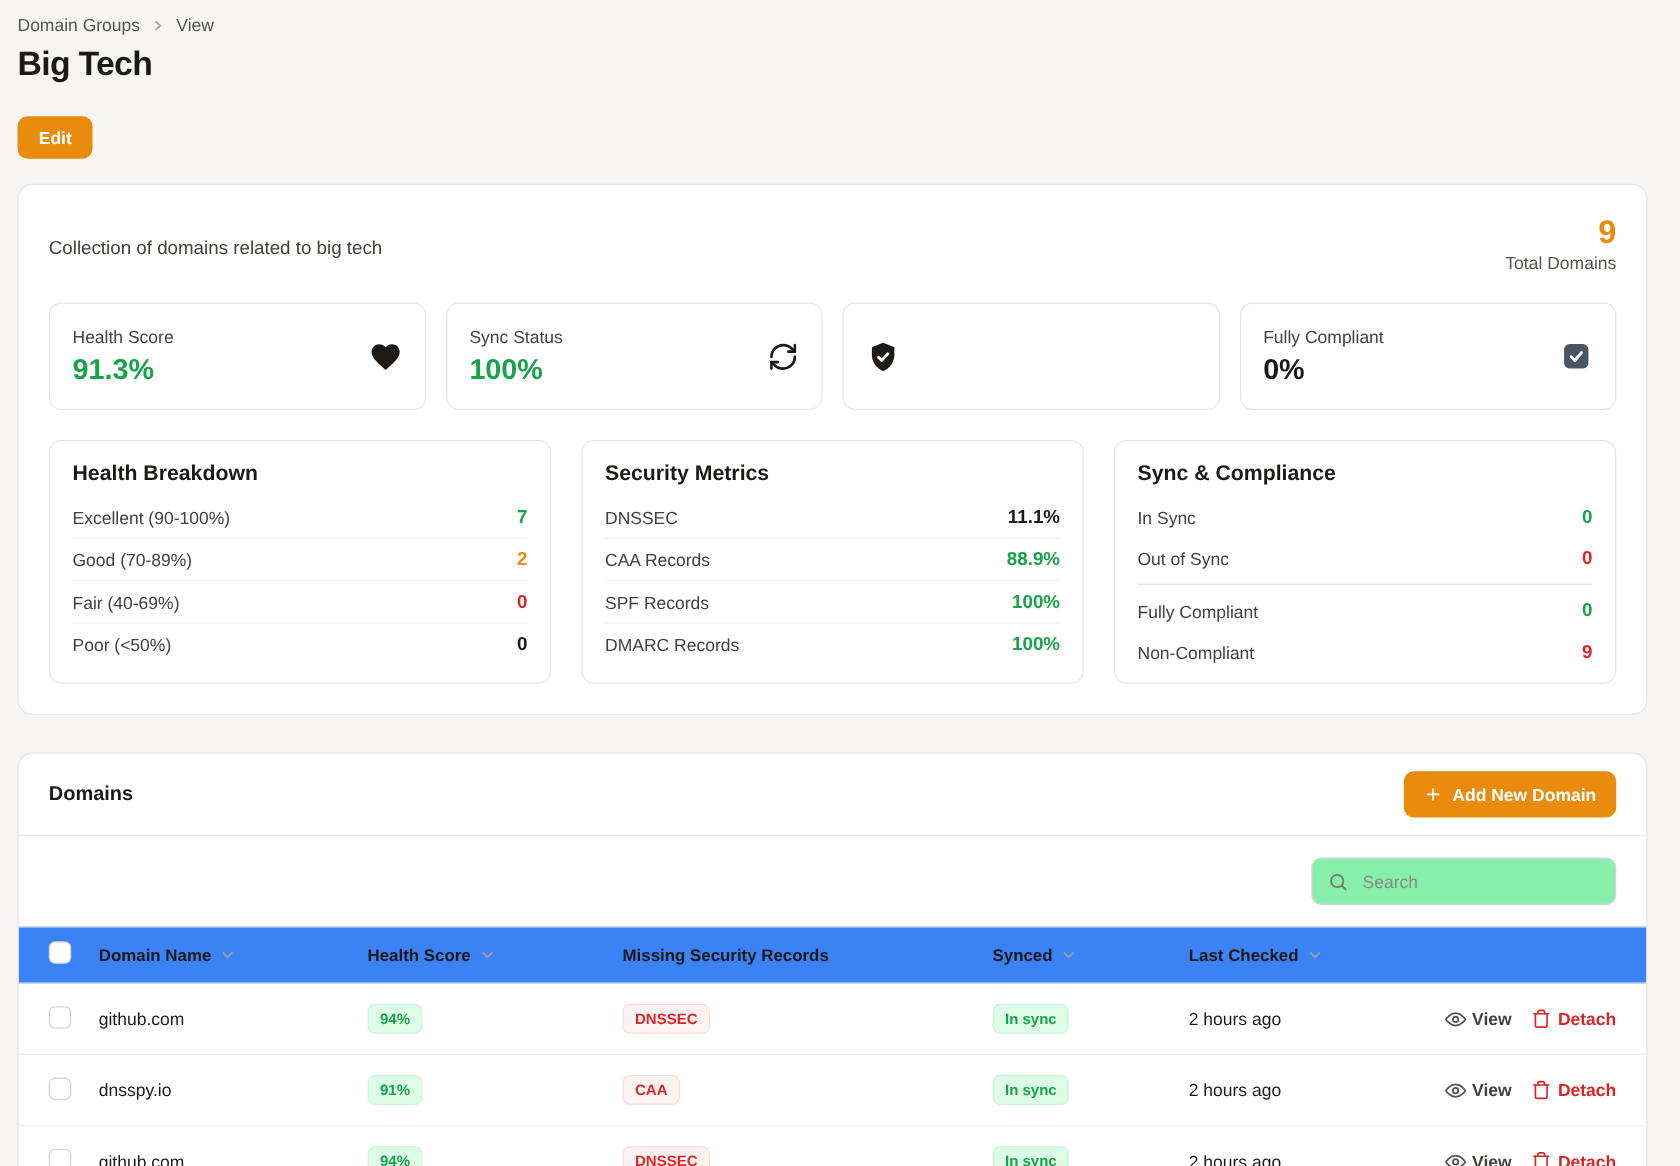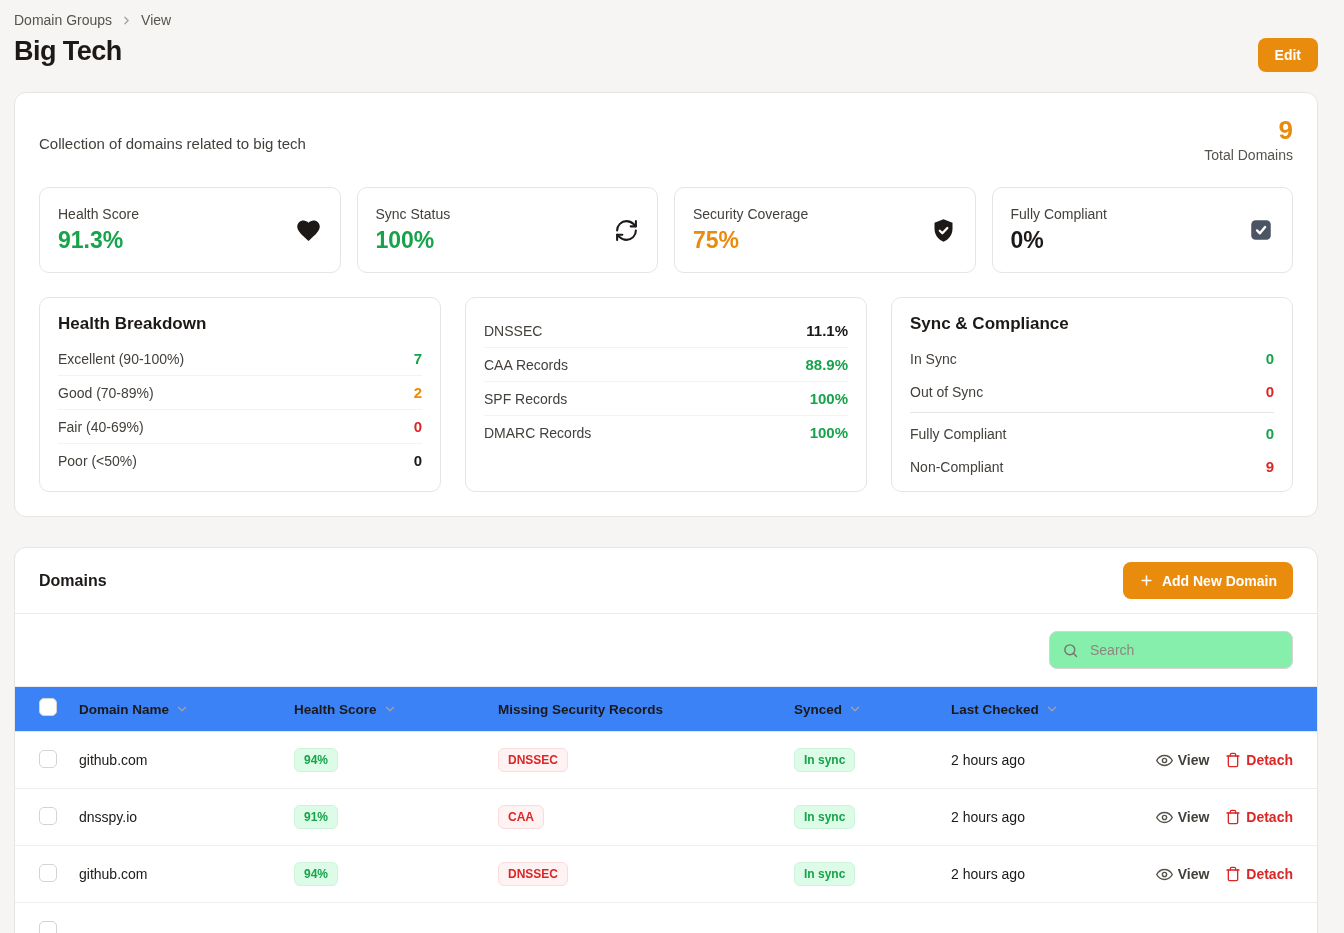--- a/index.html
+++ b/index.html
@@ -4,21 +4,21 @@
 <style>
   * { box-sizing: border-box; }
   body {
     margin: 0; width: 1344px; height: 933px; overflow: hidden;
     background: #f6f5f3; color: #1c1917;
     font-family: "Liberation Sans", sans-serif;
   }
   .page { padding: 12px 26px 0 14px; }
 
   
-  .topbar { display: flex; justify-content: space-between; align-items: flex-start; margin-bottom: 20px; }
+  .topbar { display: flex; justify-content: space-between; align-items: flex-start; margin-bottom: 20px; flex-direction: column; }
   .breadcrumb { display: flex; align-items: center; gap: 8px; font-size: 14px; color: #57534e; }
   .crumb { cursor: pointer; }
   .page-title { font-size: 27px; font-weight: 700; margin: 8px 0 0; letter-spacing: -0.02em; }
   .btn-orange {
     background: #e98b0d; color: #fff; border: none; border-radius: 8px;
     font-family: inherit; font-weight: 700; font-size: 14px; padding: 9px 17px; cursor: pointer;
   }
   .edit-btn { margin-top: 26px; }
 
   .card { background: #fff; border: 1px solid #e7e5e4; border-radius: 12px; }
@@ -141,24 +141,20 @@
         <span class="stat-icon">
           <svg width="25" height="25" viewBox="0 0 24 24" fill="none" stroke="#1c1917" stroke-width="2" stroke-linecap="round" stroke-linejoin="round">
               <path d="M3 12a9 9 0 0 1 9-9 9.75 9.75 0 0 1 6.74 2.74L21 8"></path>
               <path d="M21 3v5h-5"></path>
               <path d="M21 12a9 9 0 0 1-9 9 9.75 9.75 0 0 1-6.74-2.74L3 16"></path>
               <path d="M8 16H3v5"></path>
             </svg>
         </span>
       </div>
       <div class="stat-card">
-        <div>
-          <div class="stat-label">Security Coverage</div>
-          <div class="stat-value" style="color: rgb(233, 139, 13);">75%</div>
-        </div>
         <span class="stat-icon">
           <svg width="27" height="27" viewBox="0 0 24 24">
               <path d="M12 2l8 3.2v5.3c0 5.25-3.4 9.9-8 11.5-4.6-1.6-8-6.25-8-11.5V5.2L12 2z" fill="#1c1917"></path>
               <polyline points="8.7 12.2 11 14.5 15.4 9.8" fill="none" stroke="#fff" stroke-width="2" stroke-linecap="round" stroke-linejoin="round"></polyline>
             </svg>
         </span>
       </div>
       <div class="stat-card">
         <div>
           <div class="stat-label">Fully Compliant</div>
@@ -188,20 +184,21 @@
           <span>Fair (40-69%)</span>
           <span class="bd-val" style="color: rgb(220, 38, 38);">0</span>
         </div>
         <div class="bd-row">
           <span>Poor (&lt;50%)</span>
           <span class="bd-val" style="color: rgb(28, 25, 23);">0</span>
         </div>
       </div>
 
       <div class="bd-card">
+        <h3 class="bd-title">Security Metrics</h3>
         <div class="bd-row">
           <span>DNSSEC</span>
           <span class="bd-val" style="color: rgb(28, 25, 23);">11.1%</span>
         </div>
         <div class="bd-row">
           <span>CAA Records</span>
           <span class="bd-val" style="color: rgb(22, 163, 74);">88.9%</span>
         </div>
         <div class="bd-row">
           <span>SPF Records</span>

